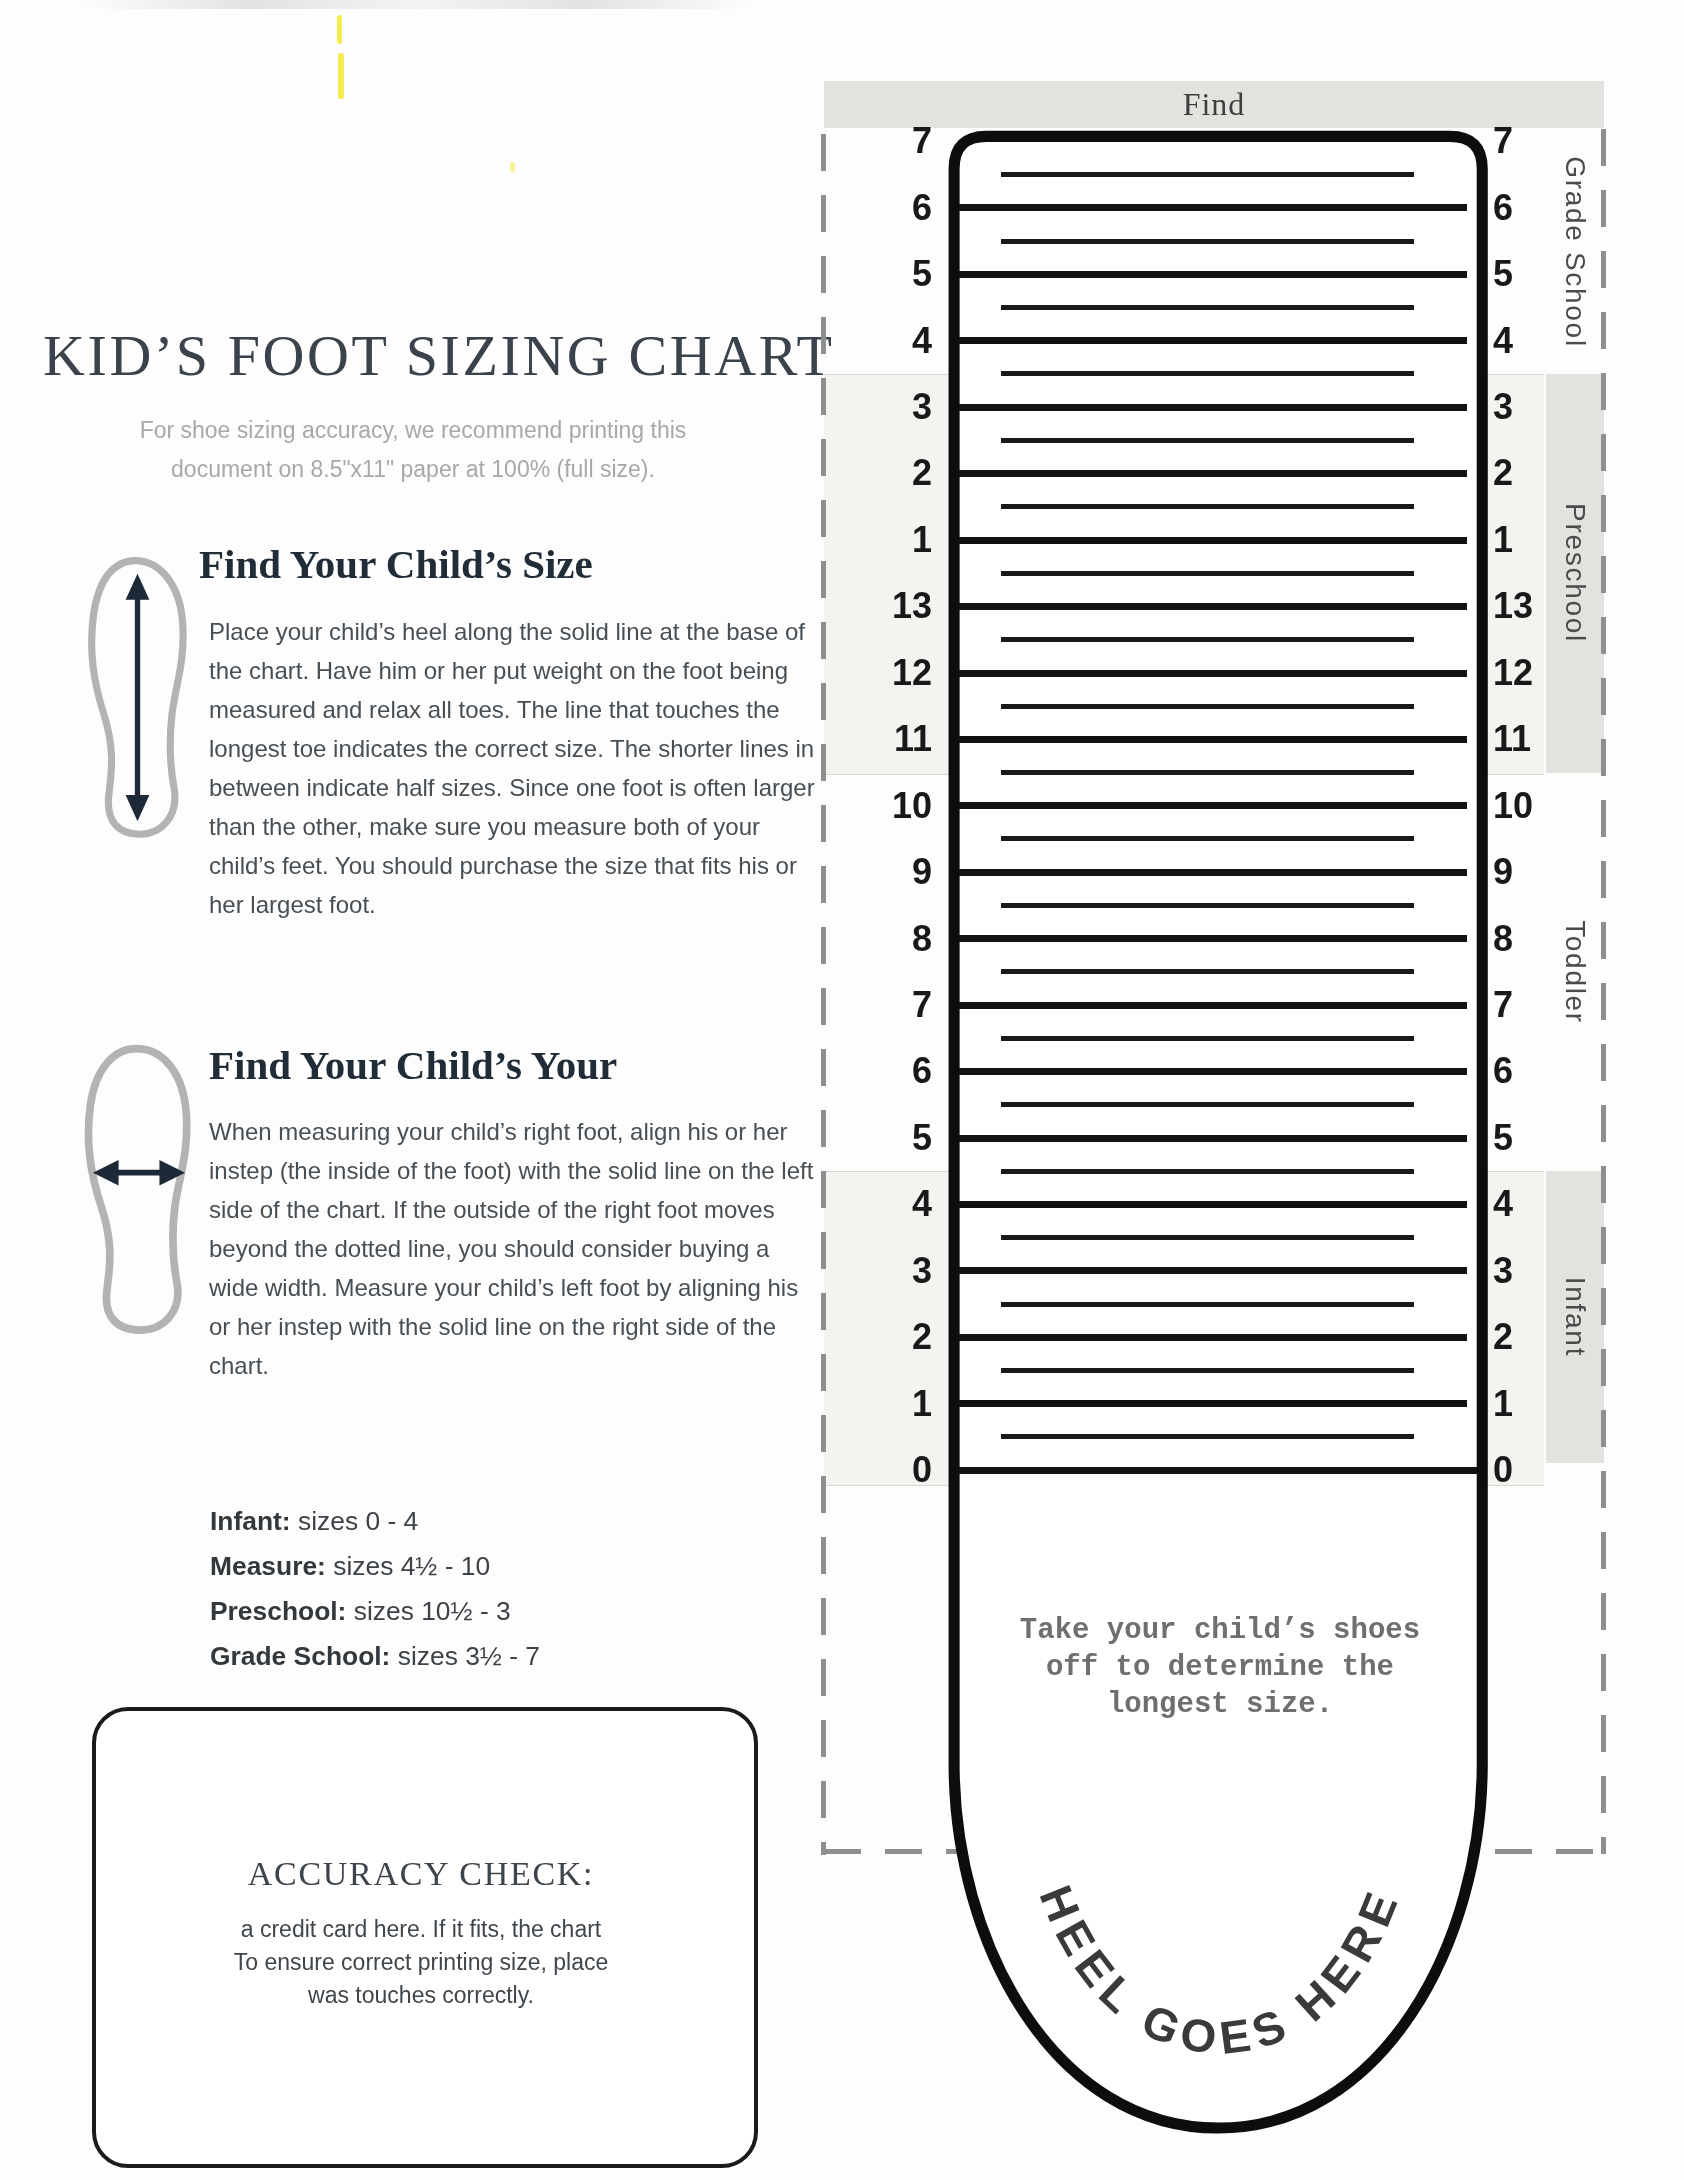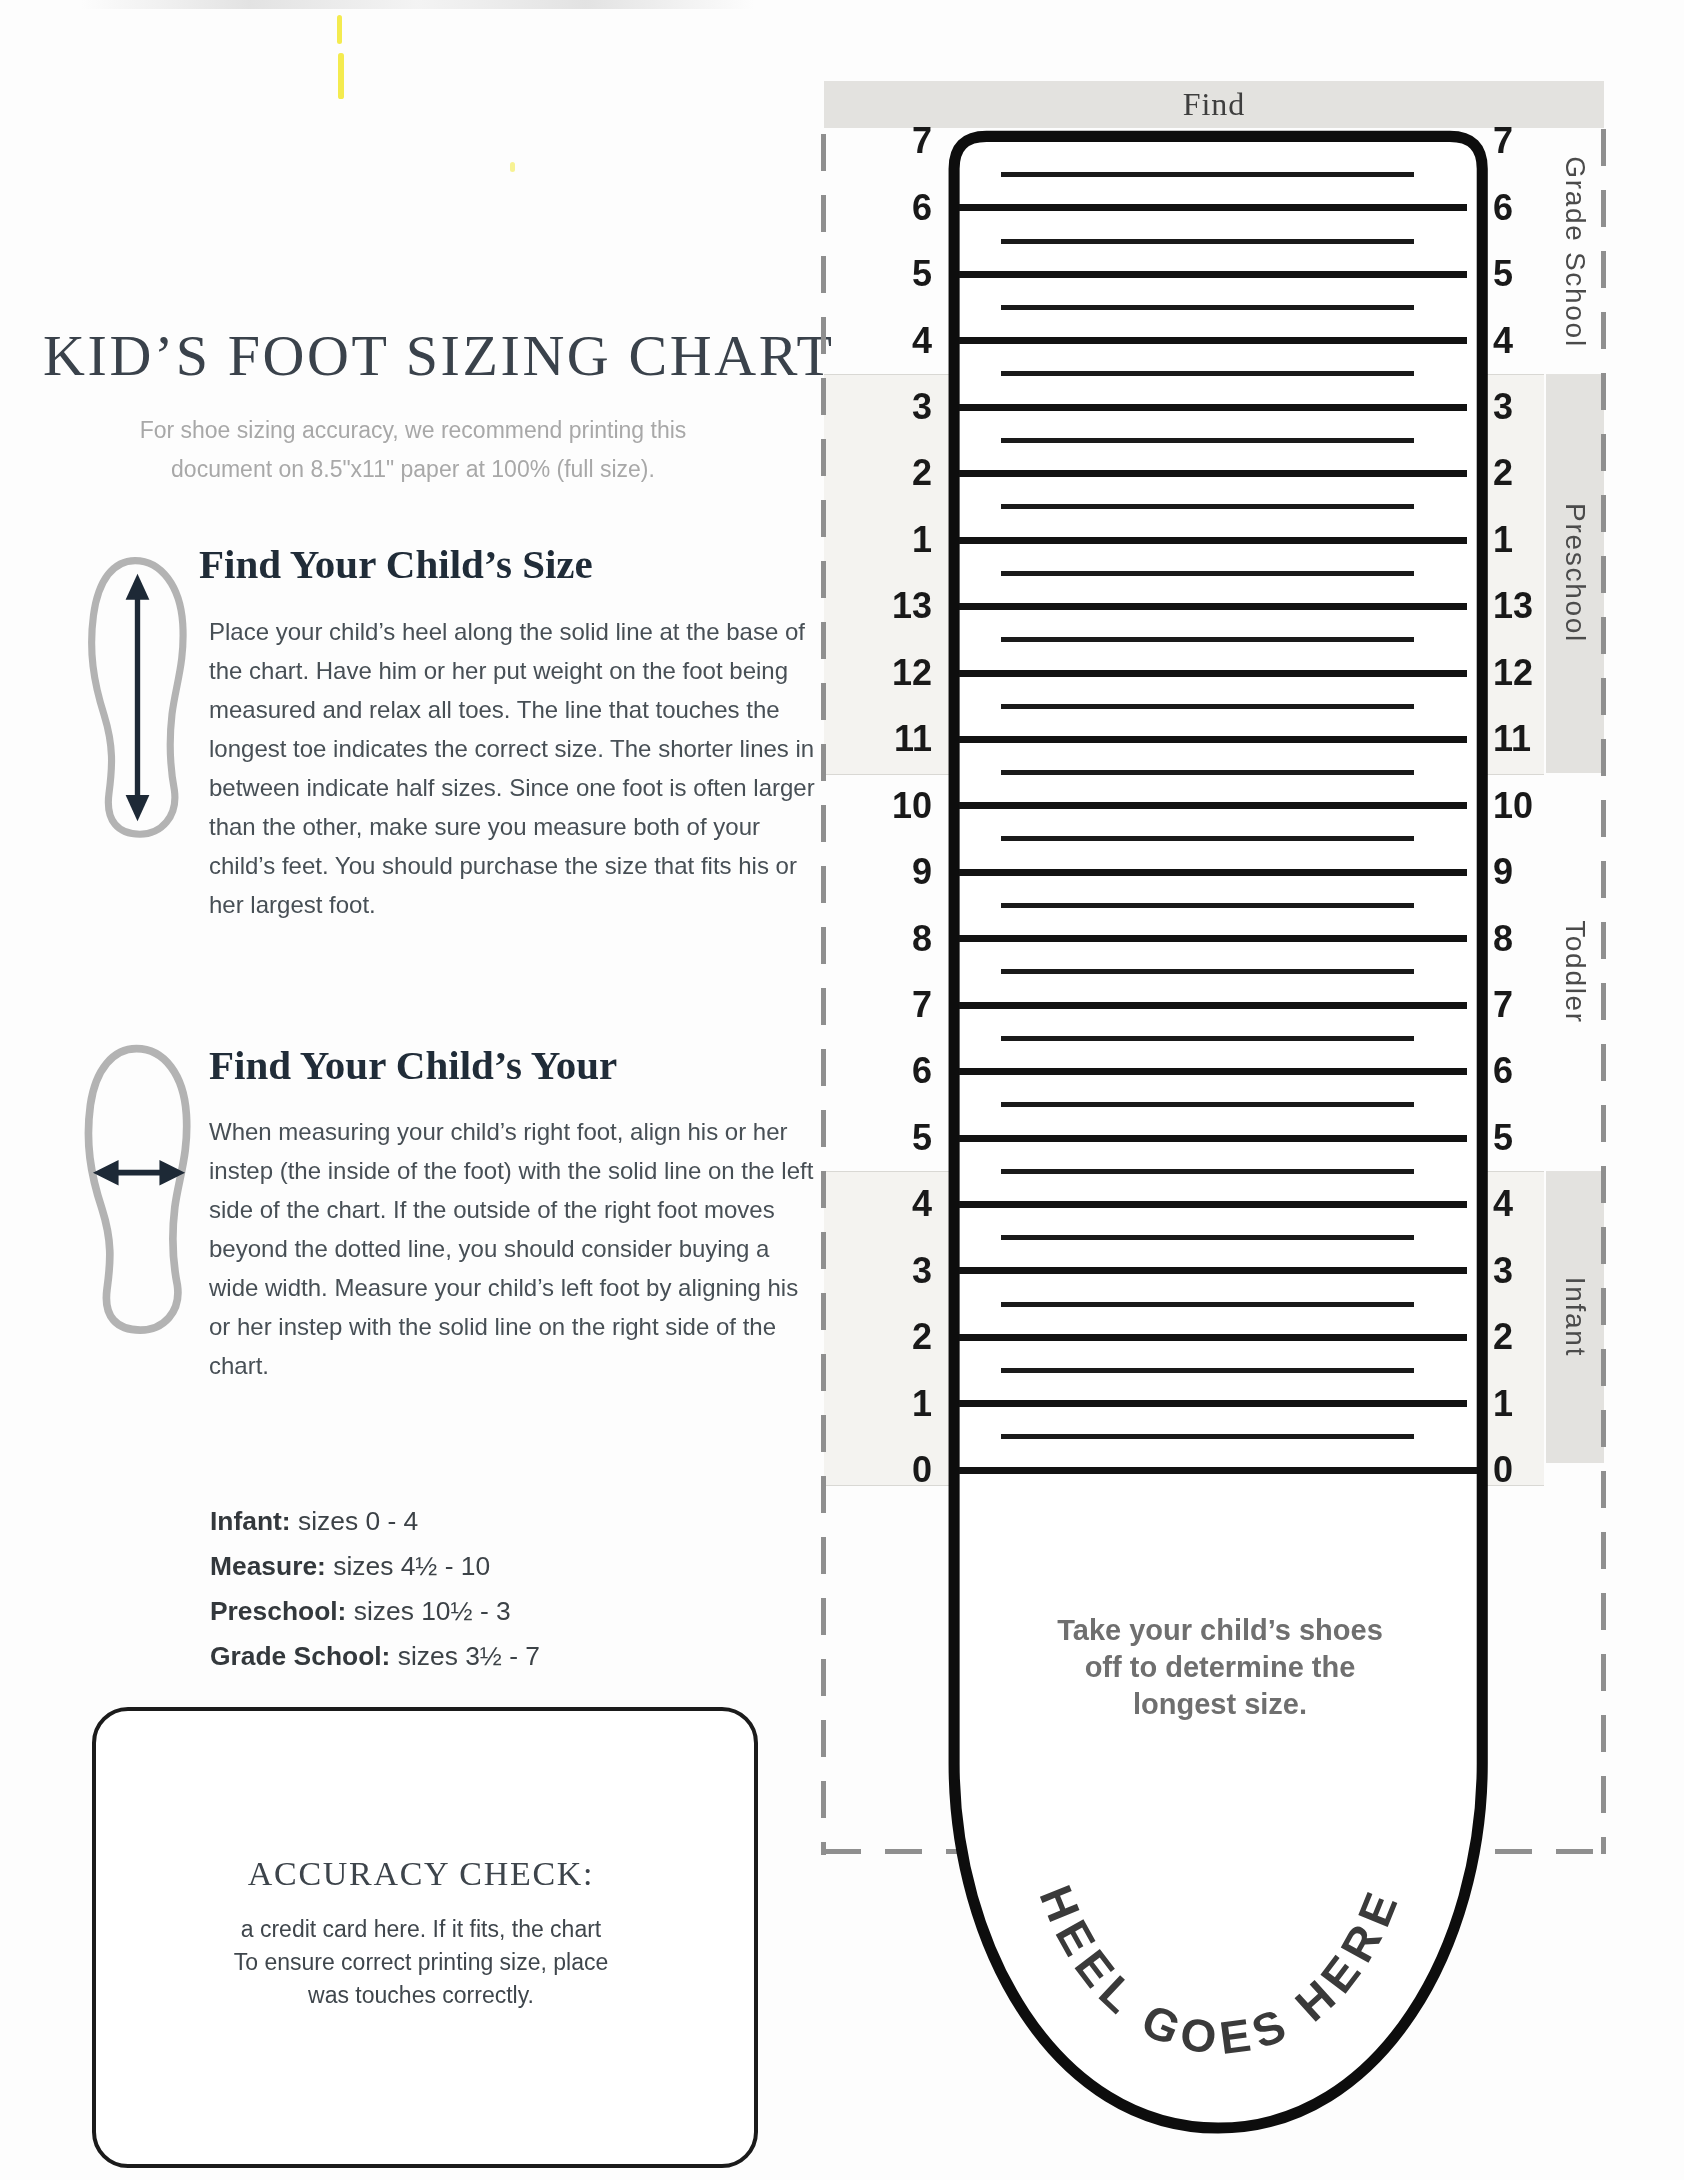--- a/index.html
+++ b/index.html
@@ -53,21 +53,21 @@
   .half-line{background:#1a1a1a;}
 
   .cat-label{writing-mode:vertical-rl;text-orientation:mixed;
     font-size:28px;color:#4b4b4b;letter-spacing:1.7px;white-space:nowrap;
     transform:translate(-50%,-50%);}
 
   .reminder-badge{left:1030px;top:1522px;width:380px;height:66px;background:#9d9d9d;
     border-radius:15.3px;color:#ffffff;font-weight:bold;font-size:39px;letter-spacing:0.9px;
     display:flex;align-items:center;justify-content:center;}
   .reminder-text{left:980px;top:1612px;width:480px;text-align:center;
-    font-size:29px;line-height:37px;font-weight:600;color:#6f6f6f;}
+    font-size:29px;line-height:37px;font-weight:600;color:#6f6f6f;font-family:Liberation Mono, monospace;}
 
   svg text{font-family:"Liberation Sans",sans-serif;}
 </style>
 </head>
 <body>
 
 <div id="canvas">
 
   <div class="abs top-smudge"></div>
   <div class="abs hl-mark" style="left:337px;top:15.3px;width:5.1px;height:29px;"></div>

